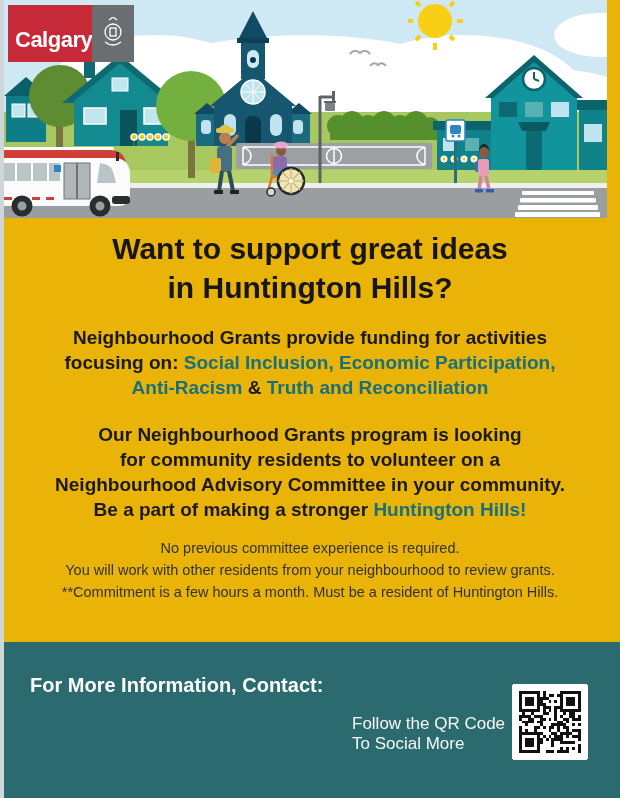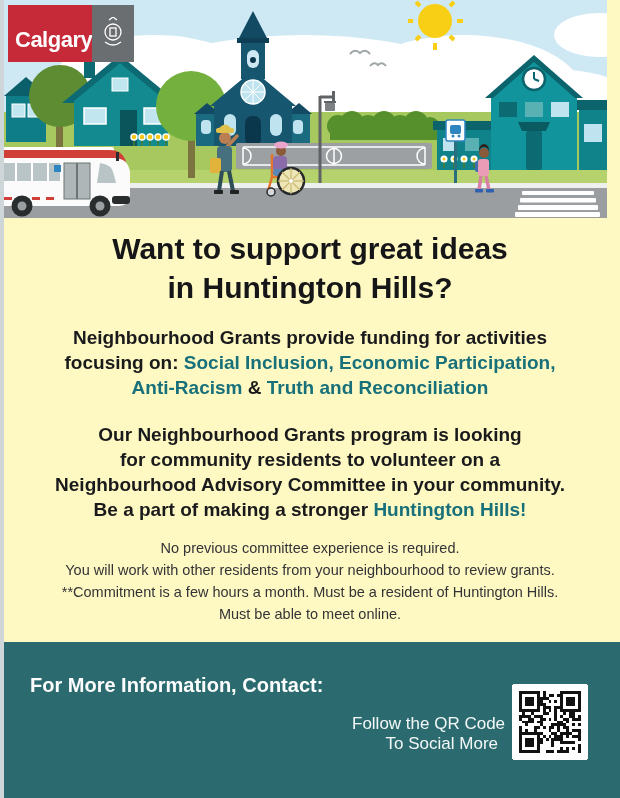--- a/index.html
+++ b/index.html
@@ -1,16 +1,16 @@
 <!DOCTYPE html>
 <html><head>
 <meta charset="utf-8">
 <style>
   html,body{margin:0;padding:0;background:#fff;}
-  .page{position:relative;width:620px;height:798px;background:#fef9c3;overflow:hidden;
+  .page{position:relative;width:620px;height:798px;background:#eab308;overflow:hidden;
         font-family:"Liberation Sans","DejaVu Sans",sans-serif;}
   .edge-strip{position:absolute;left:0;top:0;width:4px;height:798px;background:#cfd6d9;z-index:6;}
 
   
   .hero{position:absolute;left:4px;top:0;width:603px;height:218px;z-index:1;}
   .logo{position:absolute;left:8px;top:5px;z-index:4;display:flex;}
   .logo-red{width:84px;height:57px;background:#c62a39;display:flex;align-items:flex-end;}
   .logo-red span{color:#fff;font-weight:700;font-size:22px;letter-spacing:-.5px;padding:0 0 9px 7px;}
   .logo-gray{width:42px;height:57px;background:#6b6e71;display:flex;align-items:center;justify-content:center;}
 
@@ -21,21 +21,21 @@
   .intro{top:325px;}
   .program{top:422px;}
   .teal{color:#18707a;margin-top:36px;}
   .details{top:537px;font-size:14.5px;line-height:22px;font-weight:400;color:#333336;}
 
   
   .footer{position:absolute;left:4px;top:642px;width:616px;height:156px;background:#2b6b6f;z-index:2;}
   .footer-heading{position:absolute;left:26px;top:32px;font-size:20px;font-weight:700;color:#fdfdfd;white-space:nowrap;}
   .contact{position:absolute;left:0;top:60px;width:320px;text-align:center;
            font-size:15.5px;line-height:19px;color:#eef3f3;white-space:nowrap;}
-  .qr-caption{position:absolute;left:348px;top:72px;width:146px;text-align:right;
+  .qr-caption{position:absolute;left:348px;top:72px;width:146px;text-align:left;
               font-size:17px;line-height:20px;color:#f4f7f7;white-space:nowrap;}
   .qr-box{position:absolute;left:508px;top:42px;width:76px;height:76px;}
 </style>
 </head>
 <body>
 
 <div class="page">
   <div class="edge-strip"></div>
 
   <svg class="hero" viewBox="0 0 603 218">
@@ -323,21 +323,20 @@
     <div>Our Neighbourhood Grants program is looking</div>
     <div>for community residents to volunteer on a</div>
     <div>Neighbourhood Advisory Committee in your community.</div>
     <div><span>Be a part of making a stronger </span><span class="teal">Huntington Hills!</span></div>
   </div>
 
   <div class="center-block details">
     <div>No previous committee experience is required.</div>
     <div>You will work with other residents from your neighbourhood to review grants.</div>
     <div>**Commitment is a few hours a month. Must be a resident of Huntington Hills.</div>
-    <div>Must be able to meet online.</div>
   </div>
 
   <div class="footer">
     <div class="footer-heading">For More Information, Contact:</div>
     <div class="qr-caption">
       <div>Follow the QR Code</div>
       <div>To Social More</div>
     </div>
     <svg class="qr-box" viewBox="0 0 76 76" shape-rendering="crispEdges">
       <rect x="0" y="0" width="76" height="76" rx="3" fill="#fff"></rect>

